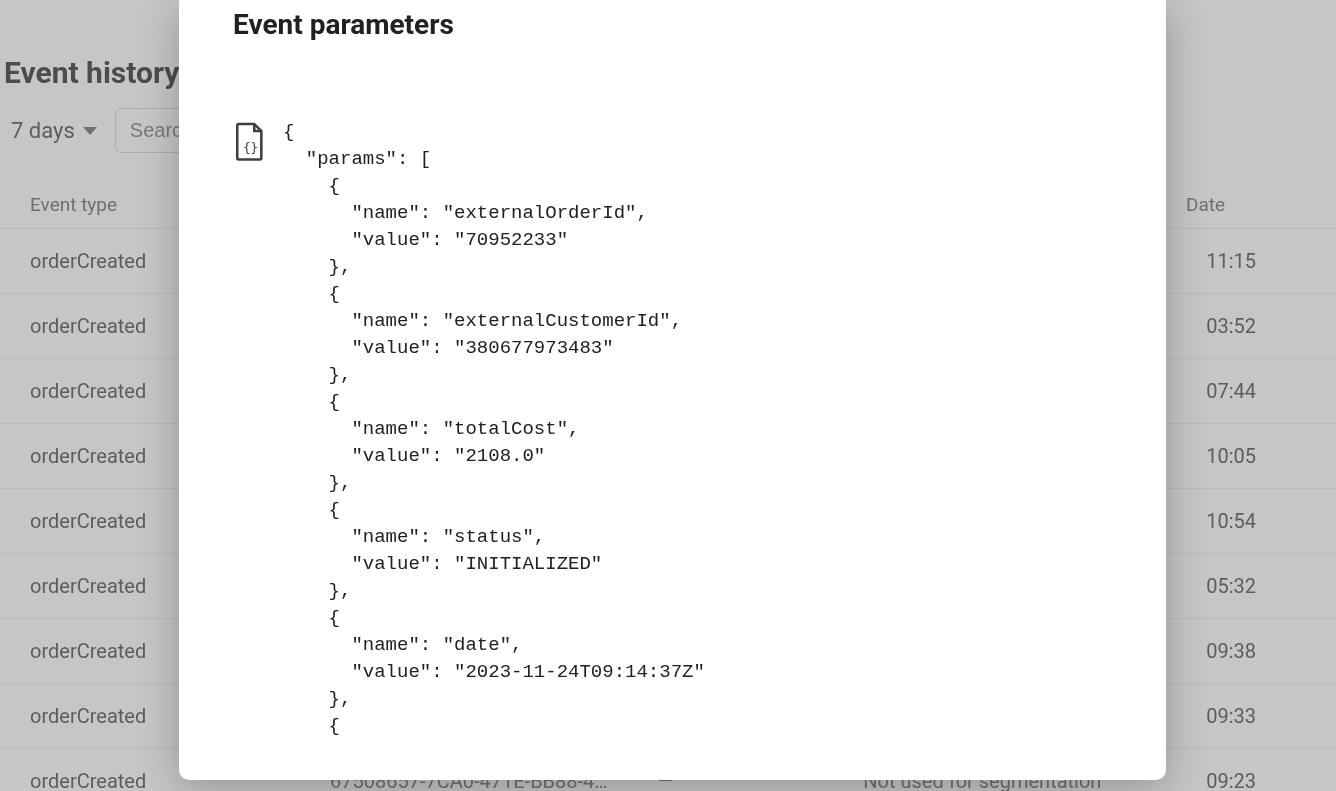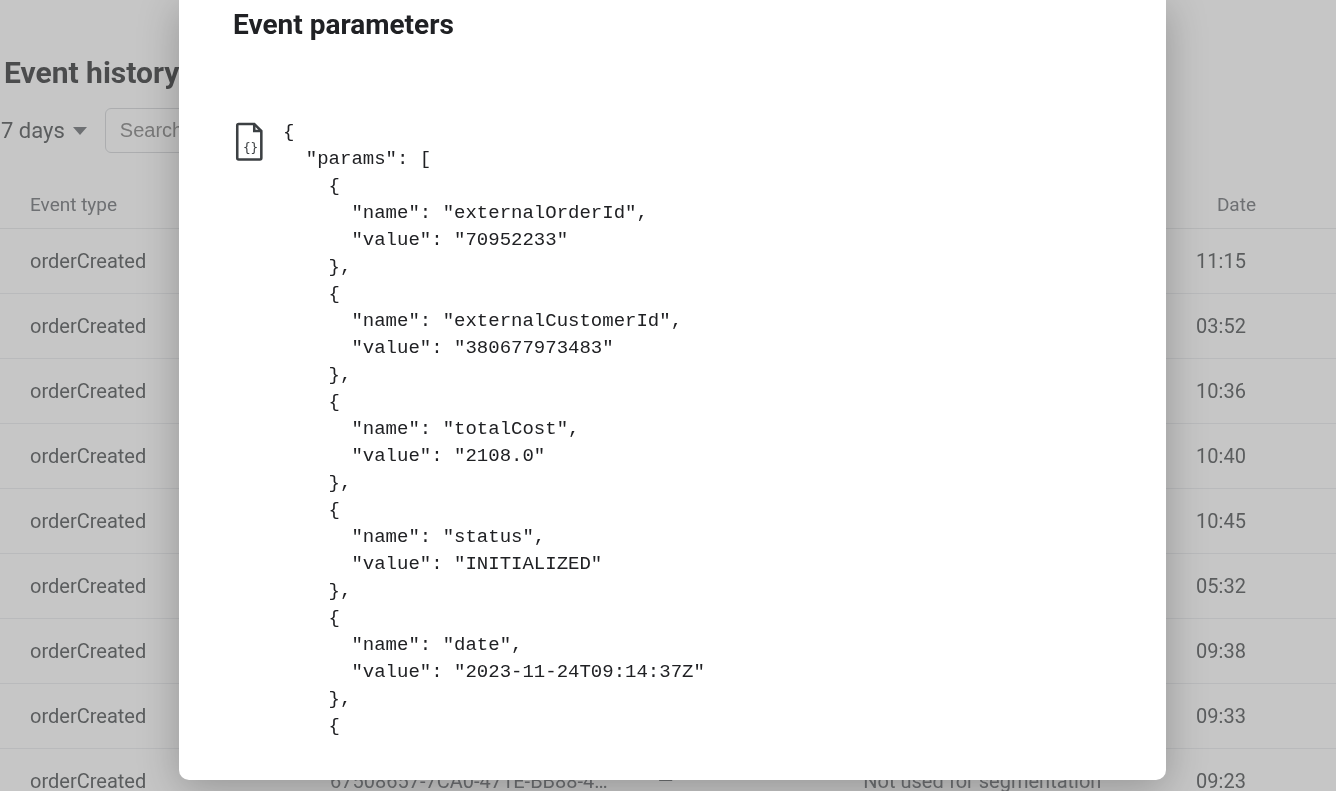--- a/index.html
+++ b/index.html
@@ -28,21 +28,21 @@
     gap: 18px;
     padding: 18px 0 0 0;
   }
   .range-select {
     display: flex;
     align-items: center;
     gap: 8px;
     font-size: 22px;
     color: #3c4043;
     cursor: pointer;
-    padding-left: 1px;
+    padding-left: 11px;
   }
   .chev {
     width: 0; height: 0;
     border-left: 7px solid transparent;
     border-right: 7px solid transparent;
     border-top: 8px solid #5f6368;
   }
   .search-box {
     border: 1px solid #cfd2d6;
     border-radius: 6px;
@@ -58,34 +58,34 @@
   }
   .thead {
     display: flex;
     color: #5f6368;
     font-size: 19px;
     padding: 12px 30px 12px 30px;
     border-bottom: 1px solid #e3e5e8;
   }
   .col-type { flex: 0 0 300px; }
   .col-mid { flex: 1; }
-  .col-date { flex: 0 0 120px; text-align: right; padding-right: 50px; }
+  .col-date { flex: 0 0 120px; padding-right: 50px; }
   .row {
     display: flex;
     align-items: center;
     padding: 20px 30px;
     border-bottom: 1px solid #e8eaed;
     font-size: 20px;
     color: #3c4043;
     background: #fff;
     cursor: pointer;
   }
   .row .type { flex: 0 0 300px; }
   .row .mid { flex: 1; color: #3c4043; }
-  .row .date { flex: 0 0 120px; text-align: center; padding-right: 50px; }
+  .row .date { flex: 0 0 120px; text-align: right; padding-right: 50px; }
   .row-last .mid { color: #5f6368; }
   .backdrop {
     position: absolute;
     inset: 0;
     background: rgba(128,128,128,0.45);
   }
   .modal {
     position: absolute;
     left: 179px;
     top: 0;
@@ -151,31 +151,31 @@
           <div class="date">11:15</div>
         </div>
         <div class="row">
           <div class="type">orderCreated</div>
           <div class="mid"></div>
           <div class="date">03:52</div>
         </div>
         <div class="row">
           <div class="type">orderCreated</div>
           <div class="mid"></div>
-          <div class="date">10:36</div>
-        </div>
-        <div class="row">
-          <div class="type">orderCreated</div>
-          <div class="mid"></div>
-          <div class="date">10:40</div>
-        </div>
-        <div class="row">
-          <div class="type">orderCreated</div>
-          <div class="mid"></div>
-          <div class="date">10:45</div>
+          <div class="date">07:44</div>
+        </div>
+        <div class="row">
+          <div class="type">orderCreated</div>
+          <div class="mid"></div>
+          <div class="date">10:05</div>
+        </div>
+        <div class="row">
+          <div class="type">orderCreated</div>
+          <div class="mid"></div>
+          <div class="date">10:54</div>
         </div>
         <div class="row">
           <div class="type">orderCreated</div>
           <div class="mid"></div>
           <div class="date">05:32</div>
         </div>
         <div class="row">
           <div class="type">orderCreated</div>
           <div class="mid"></div>
           <div class="date">09:38</div>

